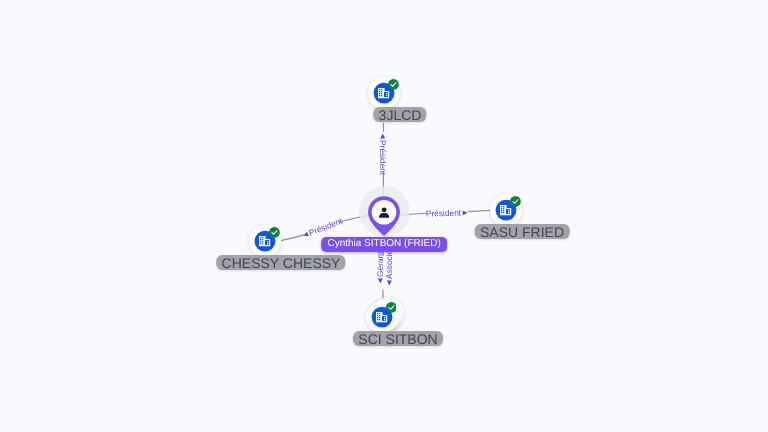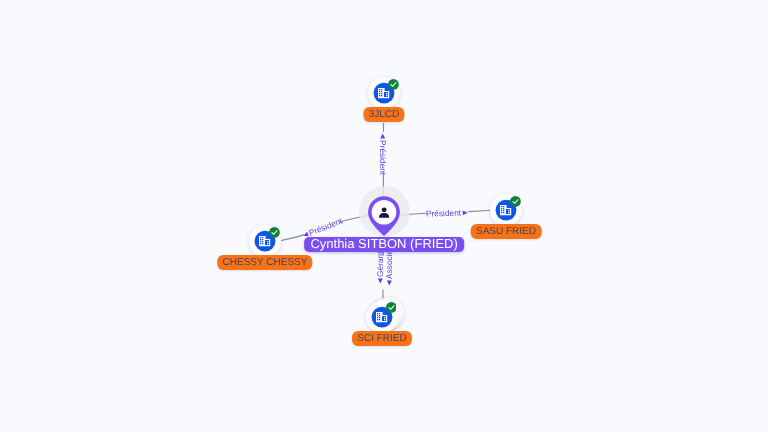--- a/index.html
+++ b/index.html
@@ -14,34 +14,34 @@
   .node{position:absolute;z-index:3;width:0;height:0;}
   .cnode{position:absolute;left:-16px;top:-16px;width:32px;height:32px;}
   .disc{position:absolute;left:0;top:0;width:32px;height:32px;border-radius:50%;
         background:#fdfdfe;box-shadow:0 1px 4px rgba(45,55,95,.17);}
   .disc.s1{transform:translate(6.2px,-3.8px);}
   .disc.s2{transform:translate(3.1px,-1.9px);}
   .cnode .icon{position:absolute;left:0;top:0;width:32px;height:32px;z-index:2;}
   .cnode .badge{position:absolute;width:10.8px;height:10.8px;left:20.2px;top:1.8px;z-index:3;}
   .cnode.stacked .badge{left:19.6px;top:1.0px;}
 
-  .nlabel{position:absolute;left:0;top:13.7px;transform:translateX(-50%);
-          background:#f97316;border-radius:6px;color:#3d445f;
-          font-size:10px;line-height:10px;white-space:nowrap;
+  .nlabel{position:absolute;left:16px;top:13.7px;transform:translateX(-50%);
+          background:#a3a3a3;border-radius:6px;color:#3d445f;
+          font-size:14px;line-height:10px;white-space:nowrap;
           padding:3.3px 5.3px 1.6px;text-align:center;
           box-shadow:0 1px 2.5px rgba(40,50,90,.14);}
 
   
   .pnode{position:absolute;z-index:4;width:0;height:0;}
   .halo{position:absolute;left:-25.6px;top:-26px;width:51px;height:51px;
         border-radius:50%;background:#e9ebee;opacity:.82;}
   .pin{position:absolute;left:-16px;top:-16.3px;width:32px;height:40.2px;z-index:2;}
   .pinlabel{position:absolute;left:0;top:24.5px;transform:translateX(-50%);
           background:#7a4ff2;border-radius:5px;color:#fff;
-          font-size:13px;line-height:10px;white-space:nowrap;
+          font-size:10px;line-height:10px;white-space:nowrap;
           padding:2.4px 6.2px 2.6px;z-index:5;
           box-shadow:0 1px 3px rgba(70,45,150,.3);}
 
   
   .elabelwrap{position:absolute;color:#6240d8;font-size:8.3px;line-height:8.3px;
           white-space:nowrap;z-index:2;}
   .elabelwrap .etxt{}
   .elabelwrap .arrow{font-size:6.4px;vertical-align:0.6px;padding:0 1.6px;}
 </style>
 </head>
@@ -151,21 +151,21 @@
   <g fill="#ffffff">
     <rect x="18" y="16" width="1.3" height="1.3"></rect>
     <rect x="18" y="18" width="1.3" height="1.3"></rect>
   </g>
           </svg>
       <svg class="badge" viewBox="0 0 22 22">
             <circle cx="11" cy="11" r="11" fill="#10803f"></circle>
   <path d="M6.0,11.4 L9.6,14.8 L16.3,7.6" stroke="#e9f4ec" stroke-width="2.2" fill="none" stroke-linecap="round" stroke-linejoin="round"></path>
           </svg>
     </div>
-    <div class="nlabel">SCI FRIED</div>
+    <div class="nlabel">SCI SITBON</div>
       </div>
       <div class="node" style="left: 265px; top: 241px;">
         <div class="cnode">
 
       <div class="disc"></div>
       <svg class="icon" viewBox="0 0 32 32">
             <circle cx="16" cy="16.1" r="10.45" fill="#0d56e8"></circle>
   <g fill="#ffffff">
     <path d="M10,11 h6.6 v3 h4.6 v7.2 h-11.2 z"></path>
   </g>

